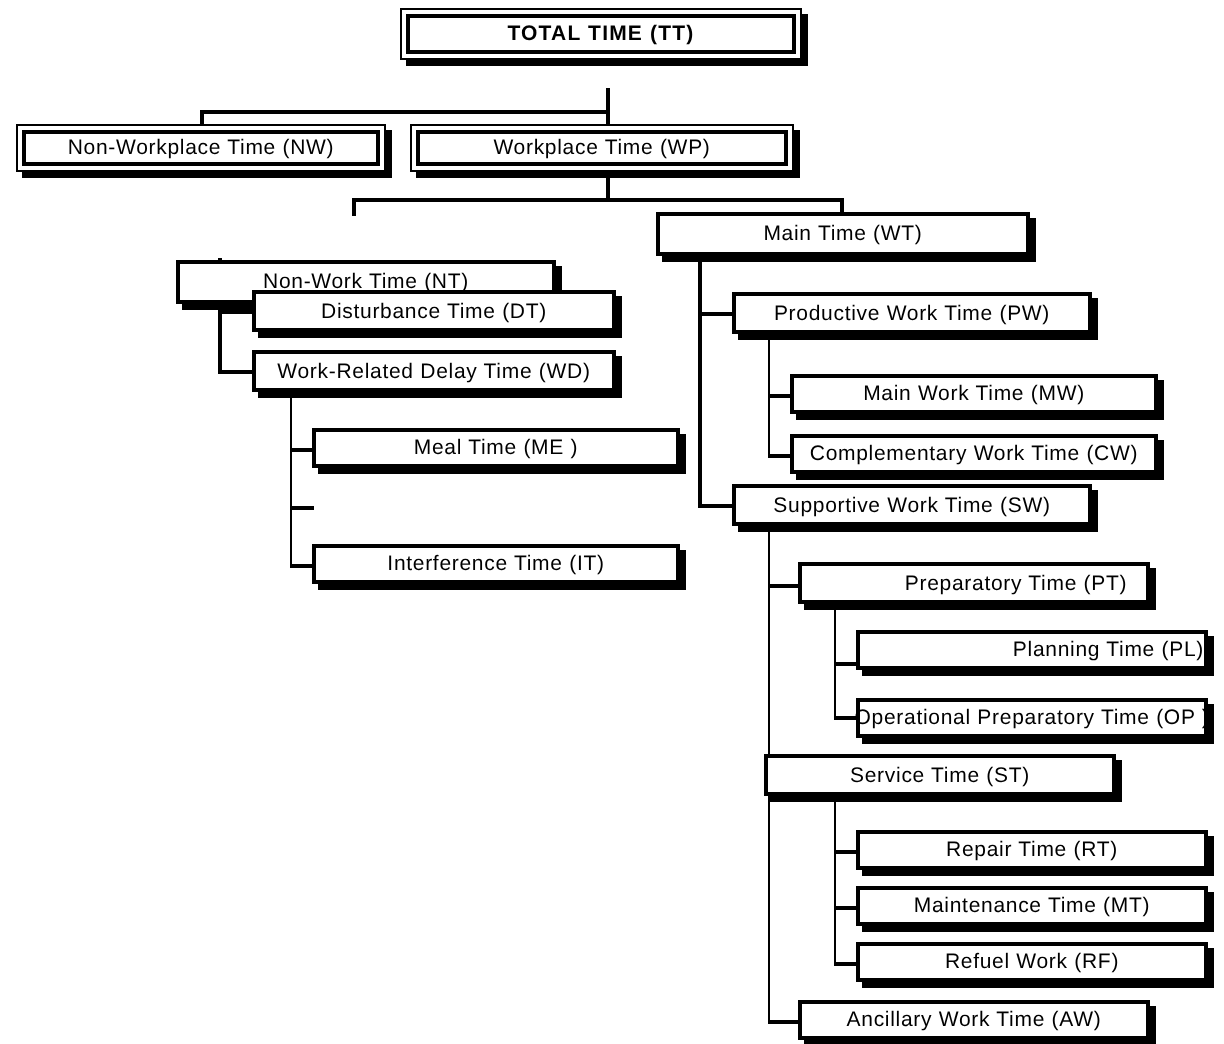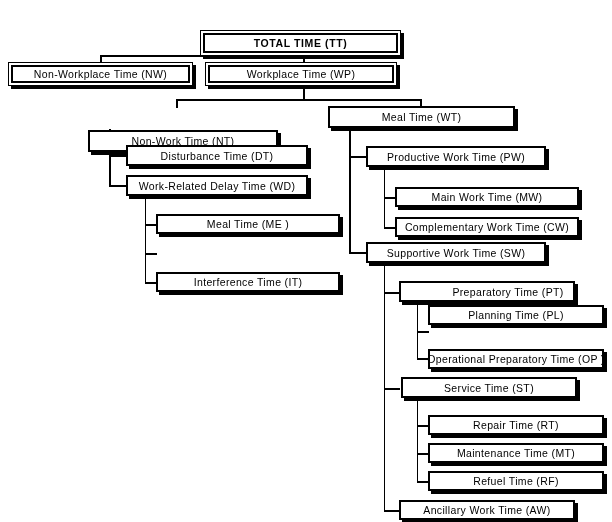--- a/index.html
+++ b/index.html
@@ -104,38 +104,38 @@
 
   <div class="ln thin v" style="left:417px; top:302px; height:57px;"></div>
   <div class="ln h" style="left:417px; top:331px; width:12px;"></div>
   <div class="ln h" style="left:417px; top:358px; width:12px;"></div>
 
   <div class="ln thin v" style="left:417px; top:398px; height:84px;"></div>
   <div class="ln h" style="left:417px; top:425px; width:12px;"></div>
   <div class="ln h" style="left:417px; top:453px; width:12px;"></div>
   <div class="ln h" style="left:417px; top:481px; width:12px;"></div>
 
-  <div class="node double root" style="left:200px; top:30px; width:201px; height:26px;">
+  <div class="node double root" style="left:200px; top:4px; width:201px; height:26px;">
     <span class="inner">TOTAL TIME (TT)</span>
   </div>
 
   <div class="node double" style="left:8px; top:62px; width:185px; height:24px;">
     <span class="inner">Non-Workplace Time (NW)</span>
   </div>
 
   <div class="node double" style="left:205px; top:62px; width:192px; height:24px;">
     <span class="inner">Workplace Time (WP)</span>
   </div>
 
   <div class="node thick" style="left:88px; top:106px; width:190px; height:22px;margin-top:24px;">
     <span>Non-Work Time (NT)</span>
   </div>
 
   <div class="node thick" style="left:328px; top:106px; width:187px; height:22px;">
-    <span>Meal Time (WT)</span>
+    <span>Main Time (WT)</span>
   </div>
 
   <div class="node thick" style="left:126px; top:175px; width:182px; height:21px;">
     <span>Work-Related Delay Time (WD)</span>
   </div>
 
   <div class="node thick" style="left:126px; top:145px; width:182px; height:21px;">
     <span>Disturbance Time (DT)</span>
   </div>
 
@@ -161,41 +161,41 @@
   </div>
 
   <div class="node thick" style="left:366px; top:242px; width:180px; height:21px;">
     <span>Supportive Work Time (SW)</span>
   </div>
 
   <div class="node thick" style="left:399px; top:281px; width:176px; height:21px;padding-left:42px;">
     <span>Preparatory Time (PT)</span>
   </div>
 
-  <div class="node thick" style="left:428px; top:305px; width:176px; height:20px;">
+  <div class="node thick" style="left:428px; top:315px; width:176px; height:20px;justify-content:flex-end;">
     <span>Planning Time (PL)</span>
   </div>
 
   <div class="node thick" style="left:428px; top:349px; width:176px; height:20px;">
     <span>Operational Preparatory Time (OP )</span>
   </div>
 
-  <div class="node thick" style="left:401px; top:377px; width:176px; height:21px;">
+  <div class="node thick" style="left:382px; top:377px; width:176px; height:21px;">
     <span>Service Time (ST)</span>
   </div>
 
   <div class="node thick" style="left:428px; top:415px; width:176px; height:20px;">
     <span>Repair Time (RT)</span>
   </div>
 
   <div class="node thick" style="left:428px; top:443px; width:176px; height:20px;">
     <span>Maintenance Time (MT)</span>
   </div>
 
   <div class="node thick" style="left:428px; top:471px; width:176px; height:20px;">
-    <span>Refuel Time (RF)</span>
+    <span>Refuel Work (RF)</span>
   </div>
 
   <div class="node thick" style="left:399px; top:500px; width:176px; height:20px;">
     <span>Ancillary Work Time (AW)</span>
   </div>
 
 </div>
 
 </body></html>

